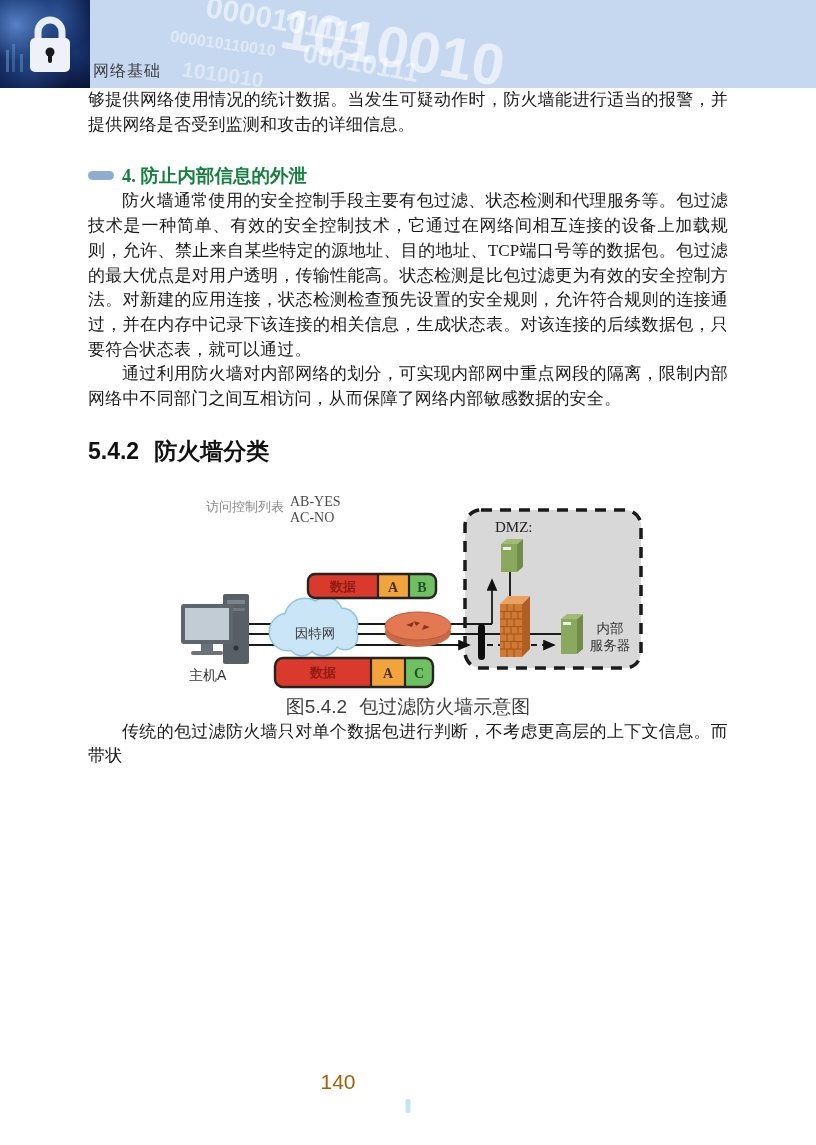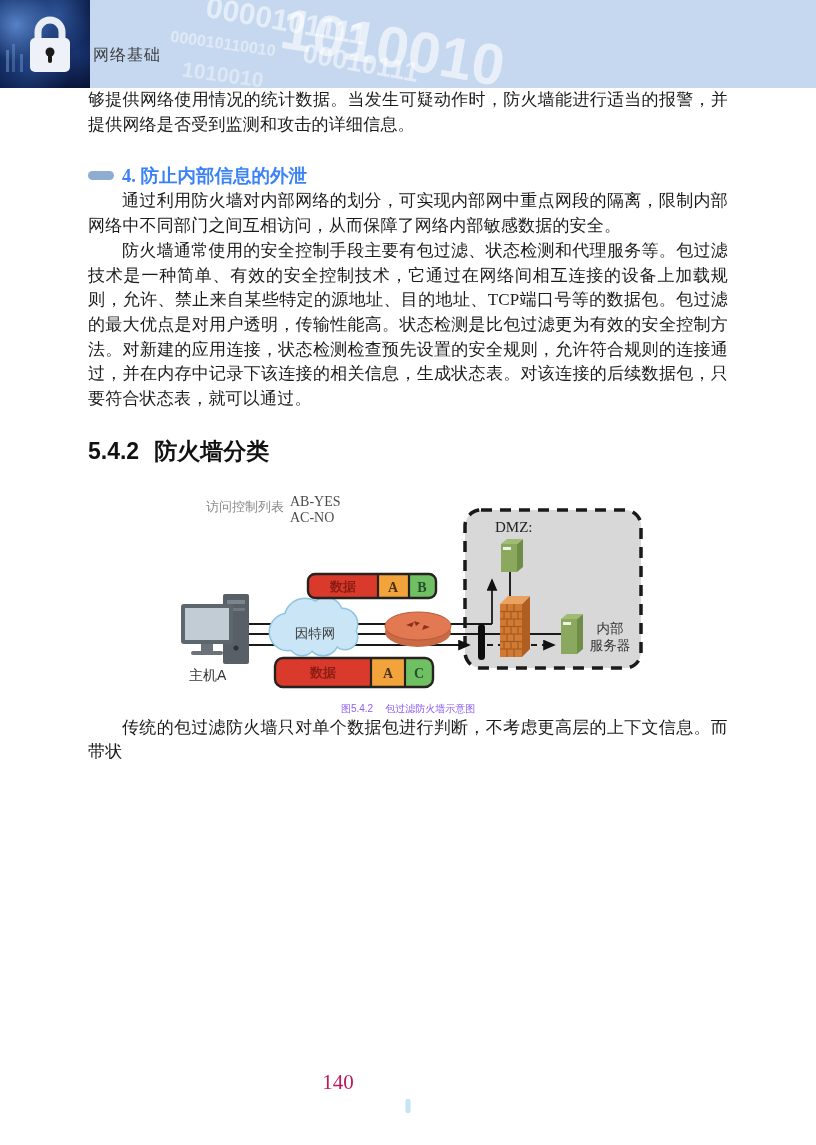--- a/index.html
+++ b/index.html
@@ -16,50 +16,50 @@
       radial-gradient(circle at 85% 60%, rgba(40,80,160,.5), transparent 45%),
       linear-gradient(135deg,#16336e 0%,#0b1c48 55%,#060e2c 100%);}
   .hdr-banner{position:relative;flex:1;height:88px;background:#c6d8ef;overflow:hidden;}
   .digit{position:absolute;font-family:"Liberation Sans",sans-serif;font-weight:bold;
          color:rgba(255,255,255,.55);white-space:nowrap;line-height:1;}
   .d0{left:115px;top:6px;font-size:30px;transform:rotate(10deg);}
   .d1{left:190px;top:18px;font-size:58px;transform:rotate(10deg);color:rgba(255,255,255,.6);}
   .d2{left:80px;top:36px;font-size:16px;transform:rotate(8deg);color:rgba(255,255,255,.45);}
   .d3{left:212px;top:50px;font-size:27px;transform:rotate(10deg);color:rgba(255,255,255,.5);}
   .d4{left:92px;top:64px;font-size:21px;transform:rotate(8deg);color:rgba(255,255,255,.4);}
-  .banner-title{position:absolute;left:3px;bottom:22px;font-family:Liberation Sans, sans-serif;
+  .banner-title{position:absolute;left:3px;bottom:6px;font-family:Liberation Sans, sans-serif;
                 font-size:16px;color:#3f4043;letter-spacing:1px;}
 
   
   main{position:absolute;top:88px;left:0;width:816px;}
   p.body{margin:0 88px;font-size:17px;line-height:24.7px;text-align:justify;
          letter-spacing:.2px;}
   p.indent{text-indent:2em;}
   .p-intro{margin-top:33px;}
   .p-after-h{margin-top:15px;}
 
-  .sub-h{margin:26px 88px 0;font-size:18.5px;font-weight:bold;color:#3b82f6;line-height:26px;}
+  .sub-h{margin:26px 88px 0;font-size:18.5px;font-weight:bold;color:#15803d;line-height:26px;}
   .pill{display:inline-block;width:26px;height:9px;border-radius:5px;background:#8fadd0;
         margin-right:8px;position:relative;top:-2px;}
 
   h2.sec{margin:24px 88px 16px;font-family:"Liberation Sans",sans-serif;font-size:23px;
          font-weight:bold;color:#111;line-height:30px;}
   h2.sec .sec-num{margin-right:15px;}
 
   
   figure{margin:10px 0 0;}
   .fig-svg{display:block;margin:0 auto;}
-  figcaption{margin-top:8px;text-align:center;font-family:"Liberation Sans",sans-serif;
-             font-size:10px;color:#8b5cf6;}
+  figcaption{text-align:center;font-family:"Liberation Sans",sans-serif;
+             font-size:19px;color:#404040;}
   figcaption .cap-text{margin-left:12px;}
   .p-closing{margin-top:22px;}
 
   
   .page-num{position:absolute;top:1070px;left:0;width:676px;text-align:center;
-            font-family:Liberation Serif, serif;font-size:21px;color:#be185d;}
+            font-family:Liberation Sans, sans-serif;font-size:21px;color:#a16207;}
   .page-tick{position:absolute;top:1099px;left:50%;transform:translateX(-50%);
              width:5px;height:14px;border-radius:2px;background:#c3e6f6;}
 </style>
 </head>
 <body>
 
 <div class="page">
 
   <div class="hdr">
     <div class="hdr-photo">
@@ -84,22 +84,22 @@
   </div>
 
   <main>
 
     <p class="body p-intro">够提供网络使用情况的统计数据。当发生可疑动作时，防火墙能进行适当的报警，并提供网络是否受到监测和攻击的详细信息。</p>
 
     <div class="sub-h">
       <span class="pill"></span><span>4. 防止内部信息的外泄</span>
     </div>
 
+    <p class="body indent">防火墙通常使用的安全控制手段主要有包过滤、状态检测和代理服务等。包过滤技术是一种简单、有效的安全控制技术，它通过在网络间相互连接的设备上加载规则，允许、禁止来自某些特定的源地址、目的地址、TCP端口号等的数据包。包过滤的最大优点是对用户透明，传输性能高。状态检测是比包过滤更为有效的安全控制方法。对新建的应用连接，状态检测检查预先设置的安全规则，允许符合规则的连接通过，并在内存中记录下该连接的相关信息，生成状态表。对该连接的后续数据包，只要符合状态表，就可以通过。</p>
     <p class="body indent p-after-h">通过利用防火墙对内部网络的划分，可实现内部网中重点网段的隔离，限制内部网络中不同部门之间互相访问，从而保障了网络内部敏感数据的安全。</p>
-    <p class="body indent">防火墙通常使用的安全控制手段主要有包过滤、状态检测和代理服务等。包过滤技术是一种简单、有效的安全控制技术，它通过在网络间相互连接的设备上加载规则，允许、禁止来自某些特定的源地址、目的地址、TCP端口号等的数据包。包过滤的最大优点是对用户透明，传输性能高。状态检测是比包过滤更为有效的安全控制方法。对新建的应用连接，状态检测检查预先设置的安全规则，允许符合规则的连接通过，并在内存中记录下该连接的相关信息，生成状态表。对该连接的后续数据包，只要符合状态表，就可以通过。</p>
 
     <h2 class="sec">
       <span class="sec-num">5.4.2</span><span>防火墙分类</span>
     </h2>
 
 
 
 
     <figure>
       <svg class="fig-svg" width="470" height="212" viewBox="0 0 470 212" font-family="Liberation Sans, sans-serif">

